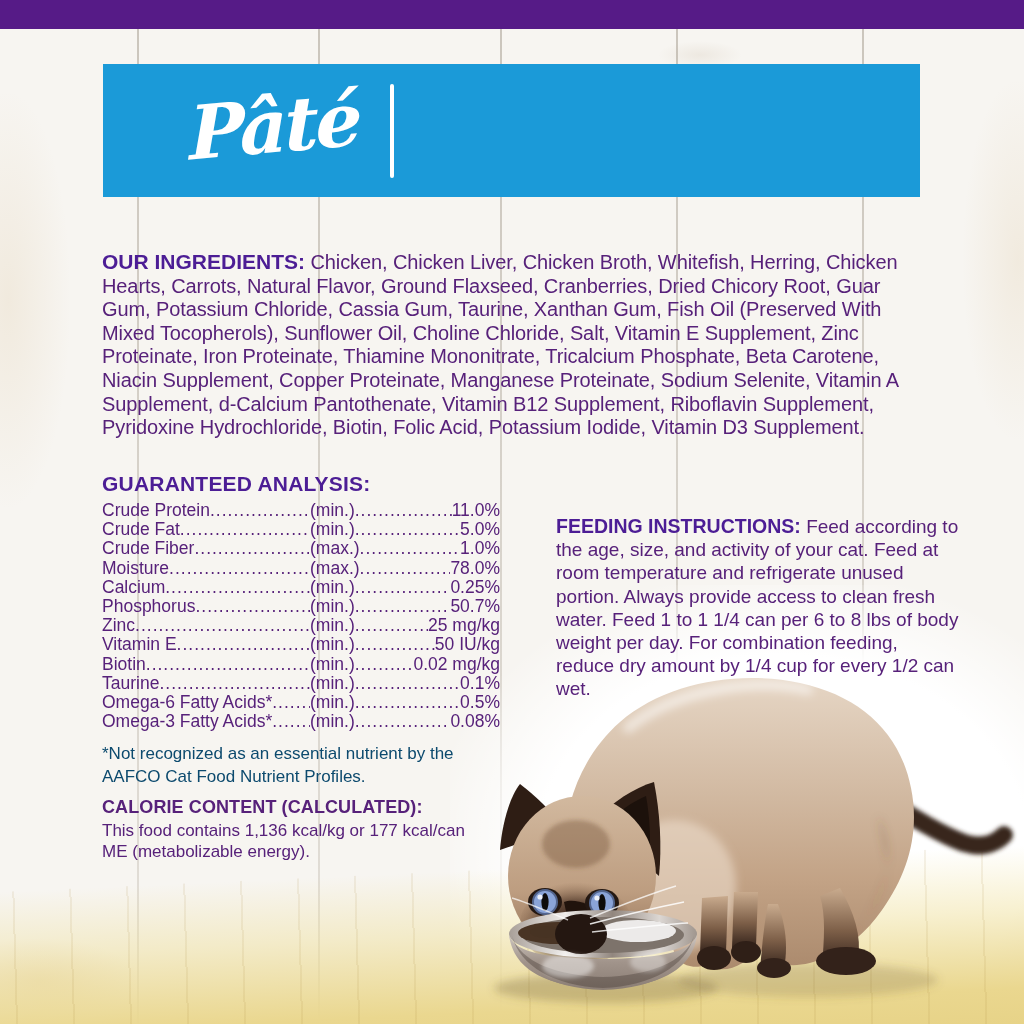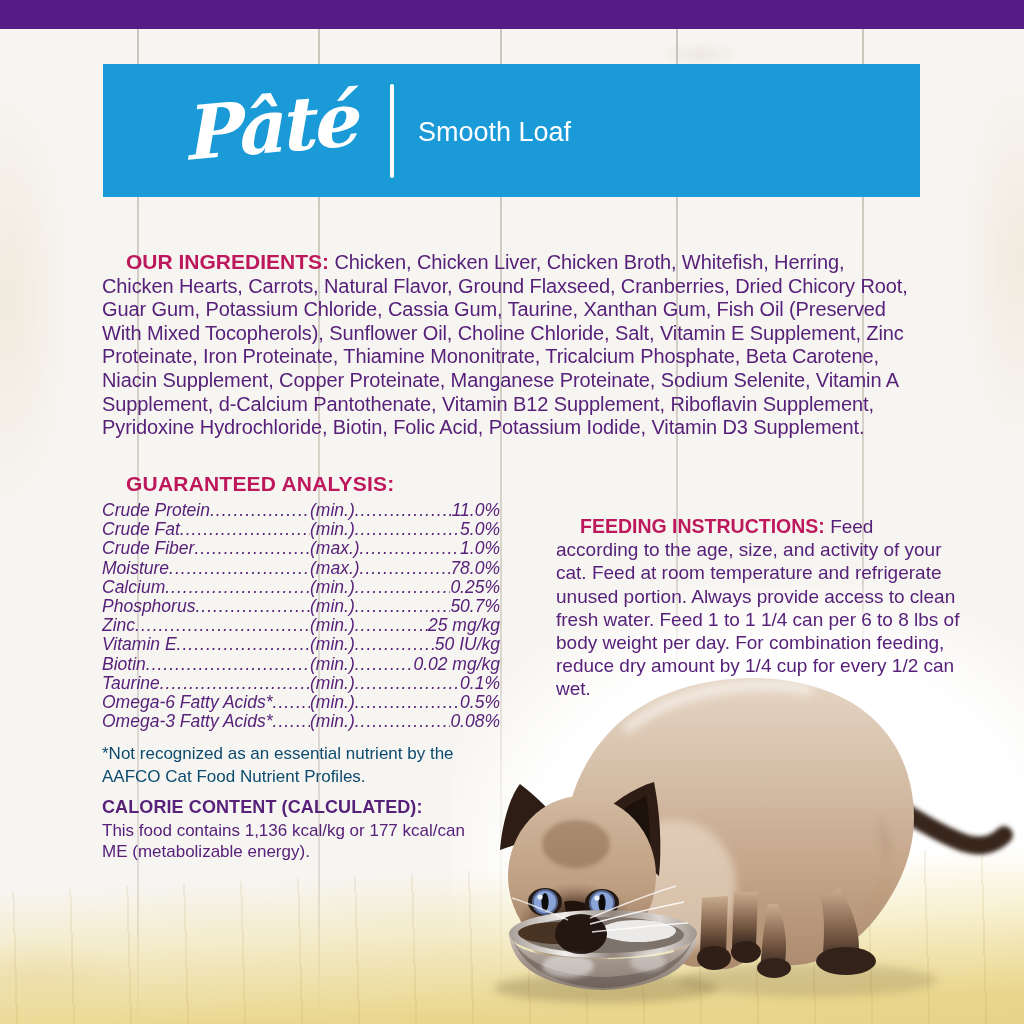--- a/index.html
+++ b/index.html
@@ -22,31 +22,31 @@
 
   .banner { position:absolute; left:103px; top:64px; width:817px; height:133px;
     background:#1b9ad8; display:flex; align-items:center; }
   .brand-script { margin-left:86px; color:#fff; font-family:"DejaVu Serif", serif;
     font-style:italic; font-weight:bold; font-size:74px; letter-spacing:-3px;
     transform:rotate(-5deg) skewX(-4deg); line-height:1; padding-bottom:10px; }
   .banner-divider { width:4px; height:94px; background:#ffffff; border-radius:2px;
     margin-left:30px; margin-right:24px; }
   .banner-title { color:#fff; font-size:33px; font-weight:bold; letter-spacing:-0.3px; line-height:1.2; }
   .banner-subtitle { color:#fff; font-size:27px; font-weight:normal; margin-top:3px; }
-  .blue-head { color:#be185d; font-weight:bold;margin-left:24px; }
+  .blue-head { color:#4c1d95; font-weight:bold; }
 
   .ingredients { position:absolute; left:102px; top:230px; width:814px;
     font-size:20px; line-height:23.6px; color:#57217a; letter-spacing:-0.1px; z-index:5; }
   .ingredients .blue-head { font-size:21px; letter-spacing:0; }
 
   .analysis { position:absolute; left:102px; top:472px; width:398px; z-index:5; }
   .analysis-heading { font-size:21px; letter-spacing:0.2px; }
   .analysis-rows { margin-top:5px; }
   .ga-row { display:flex; align-items:baseline; font-size:17.5px; line-height:19.2px;
-    color:#57217a; white-space:nowrap;font-style:italic; }
+    color:#57217a; white-space:nowrap; }
   .seg1 { display:flex; flex:0 0 208px; overflow:hidden; align-items:baseline; }
   .dots { overflow:hidden; white-space:nowrap; letter-spacing:1px; }
   .dots-grow { flex:1 1 auto; min-width:6px; }
   .ga-basis { padding:0 0px; }
   .footnote { margin-top:11px; width:386px; font-size:17px; line-height:23px; color:#0c4a6e; white-space:normal; }
   .calorie-heading { margin-top:9px; font-size:18px; font-weight:bold; color:#57217a; letter-spacing:0.1px; }
   .calorie-body { margin-top:2px; width:382px; font-size:17px; line-height:21px; color:#57217a; }
 
   .feeding { position:absolute; left:556px; top:496px; width:404px;
     font-size:19px; line-height:23.2px; color:#57217a; z-index:5; }
@@ -82,21 +82,20 @@
   <div class="floor">
     <div class="floor-grain"></div>
   </div>
 
   <div class="topbar"></div>
 
   <div class="banner">
     <div class="brand-script">Pâté</div>
     <div class="banner-divider"></div>
     <div>
-      <div class="banner-subtitle">Smooth Loaf</div>
     </div>
   </div>
 
   <p class="ingredients"><span class="blue-head">OUR INGREDIENTS:</span> <span>Chicken, Chicken Liver, Chicken Broth, Whitefish, Herring, Chicken Hearts, Carrots, Natural Flavor, Ground Flaxseed, Cranberries, Dried Chicory Root, Guar Gum, Potassium Chloride, Cassia Gum, Taurine, Xanthan Gum, Fish Oil (Preserved With Mixed Tocopherols), Sunflower Oil, Choline Chloride, Salt, Vitamin E Supplement, Zinc Proteinate, Iron Proteinate, Thiamine Mononitrate, Tricalcium Phosphate, Beta Carotene, Niacin Supplement, Copper Proteinate, Manganese Proteinate, Sodium Selenite, Vitamin A Supplement, d-Calcium Pantothenate, Vitamin B12 Supplement, Riboflavin Supplement, Pyridoxine Hydrochloride, Biotin, Folic Acid, Potassium Iodide, Vitamin D3 Supplement.</span></p>
 
   <div class="analysis">
     <div class="blue-head analysis-heading">GUARANTEED ANALYSIS:</div>
     <div class="analysis-rows">
     <div class="ga-row">
       <span class="seg1">

